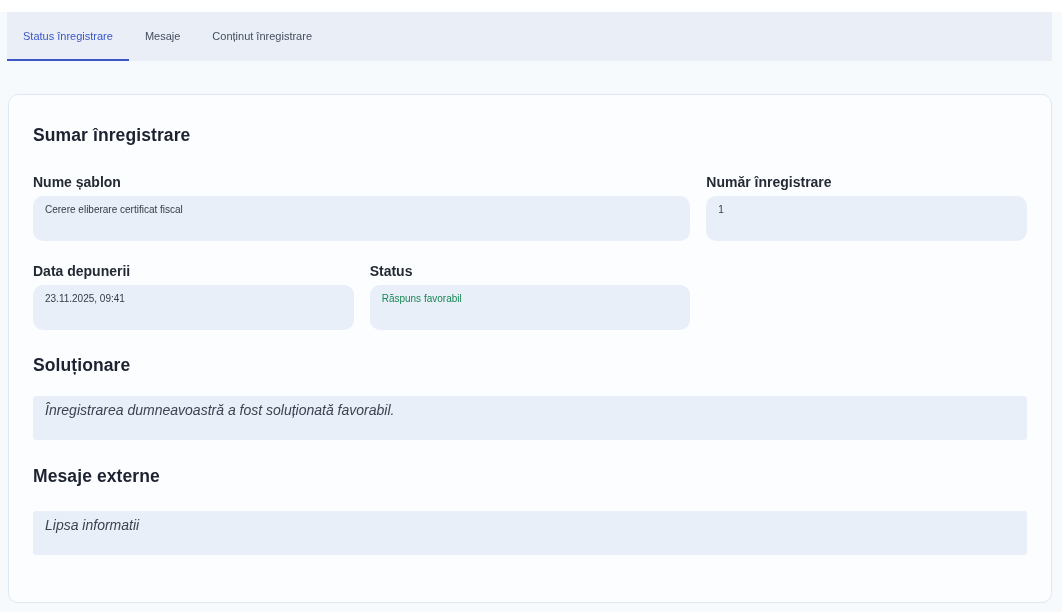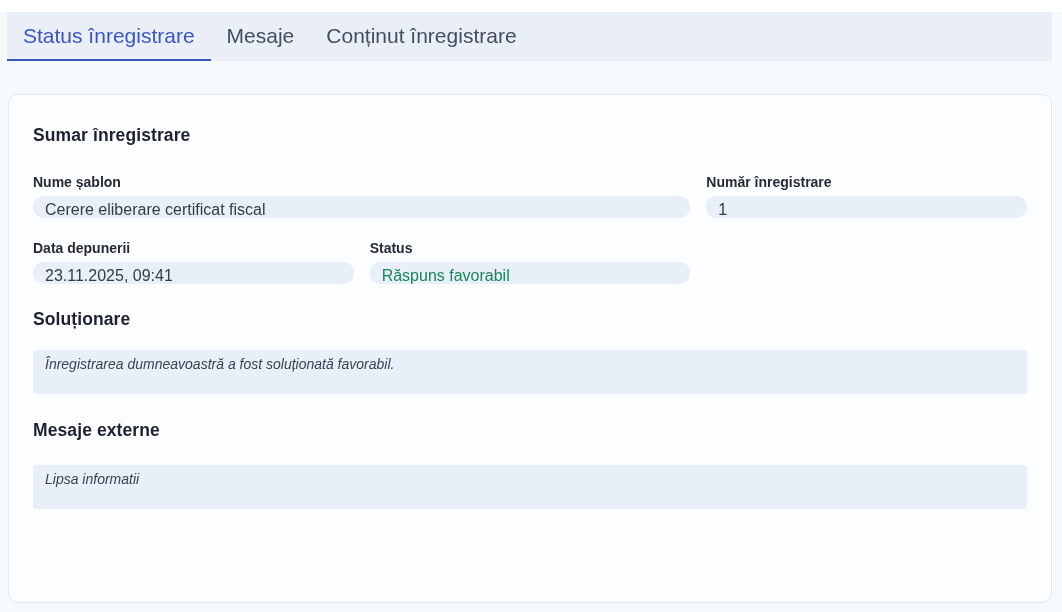--- a/index.html
+++ b/index.html
@@ -26,21 +26,21 @@
   .tabbar{
     margin:0 10px 0 7px;
     height:49px;
     background:var(--strip-bg);
     display:flex;
     align-items:stretch;
   }
   .tab{
     display:flex;align-items:center;
     padding:0 16px;
-    font-size:21px;
+    font-size:11px;
     color:var(--muted-tab);
     cursor:pointer;
     border-bottom:2px solid transparent;
     background:transparent;
     border-top:none;border-left:none;border-right:none;
     font-family:inherit;
   }
   .tab.active{
     color:var(--accent-blue);
     border-bottom:2px solid var(--accent-blue);
@@ -74,26 +74,26 @@
   .field-group{display:block;}
   .field-label{
     display:block;
     font-size:14px;
     font-weight:bold;
     color:var(--label-color);
     line-height:17px;
     margin-bottom:5px;
   }
   .field-value{
-    height:22px;
+    height:45px;
     line-height:28px;
     background:var(--field-bg);
     border-radius:10px;
     padding:0 12px;
-    font-size:16px;
+    font-size:10px;
     color:var(--value-color);
     white-space:nowrap;
     overflow:hidden;
   }
   .field-value.green{color:var(--status-green);}
   .note-box{
     height:44px;
     line-height:28px;
     background:var(--field-bg);
     border-radius:3px;

